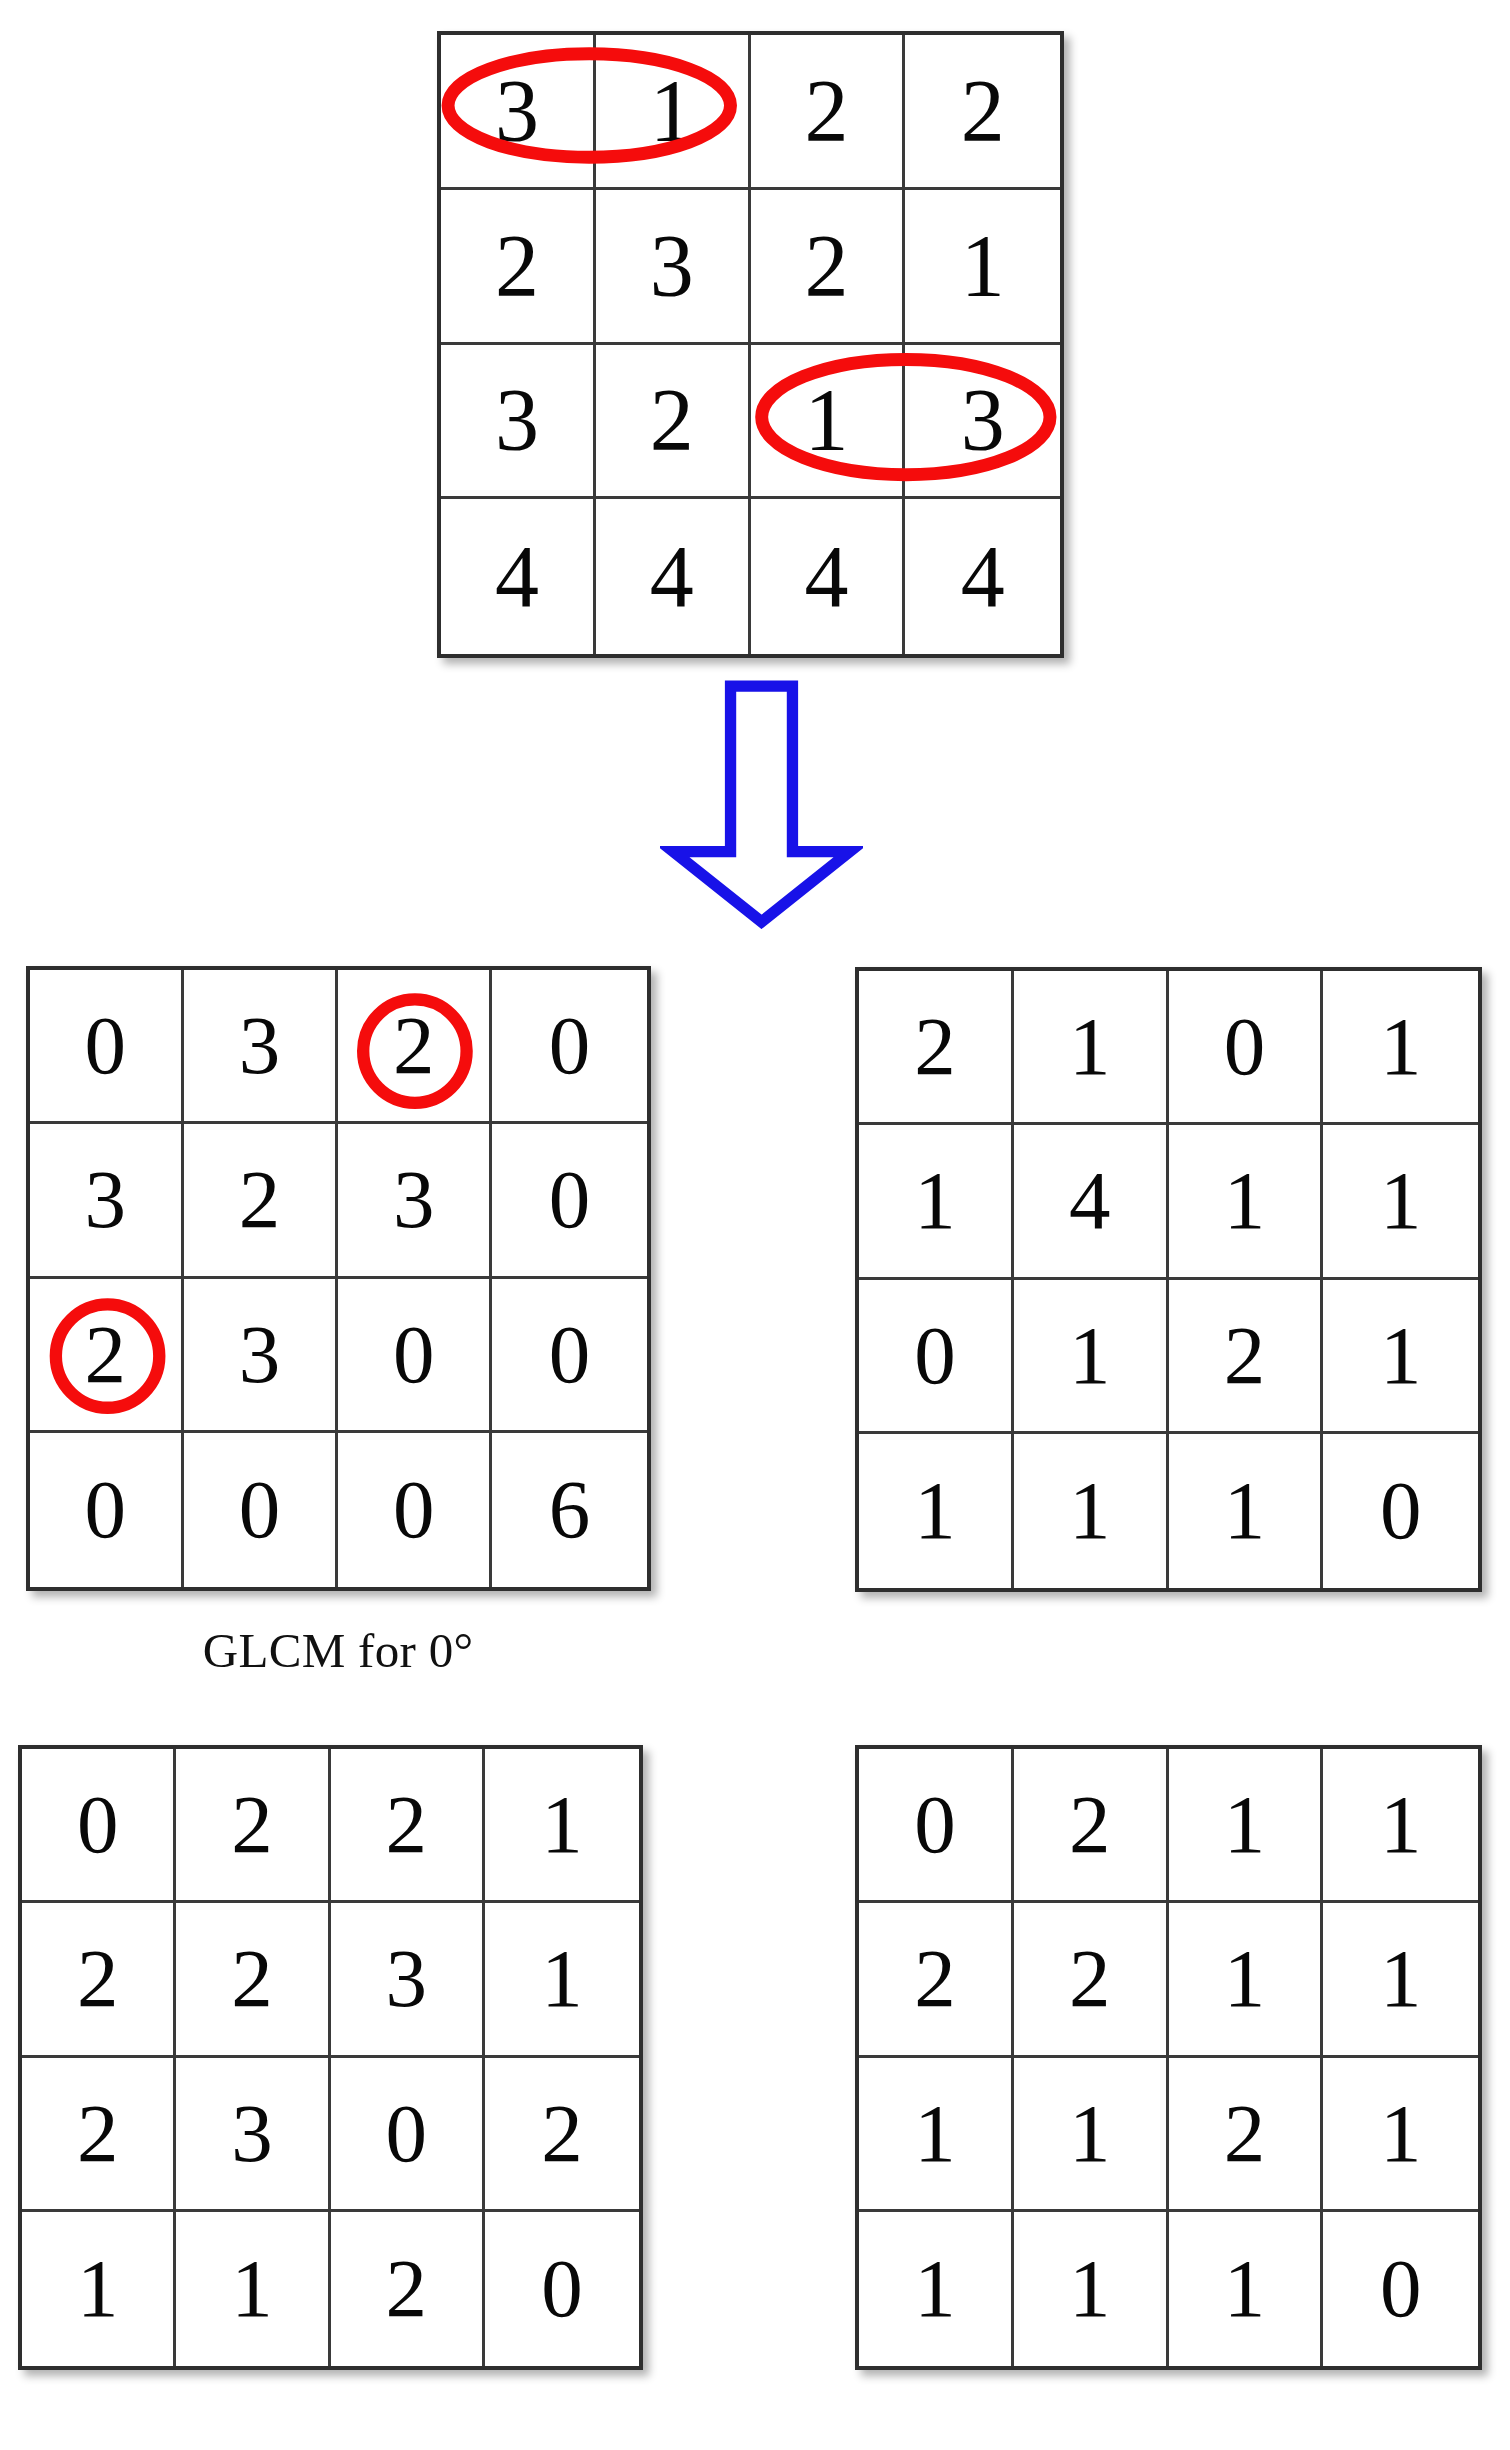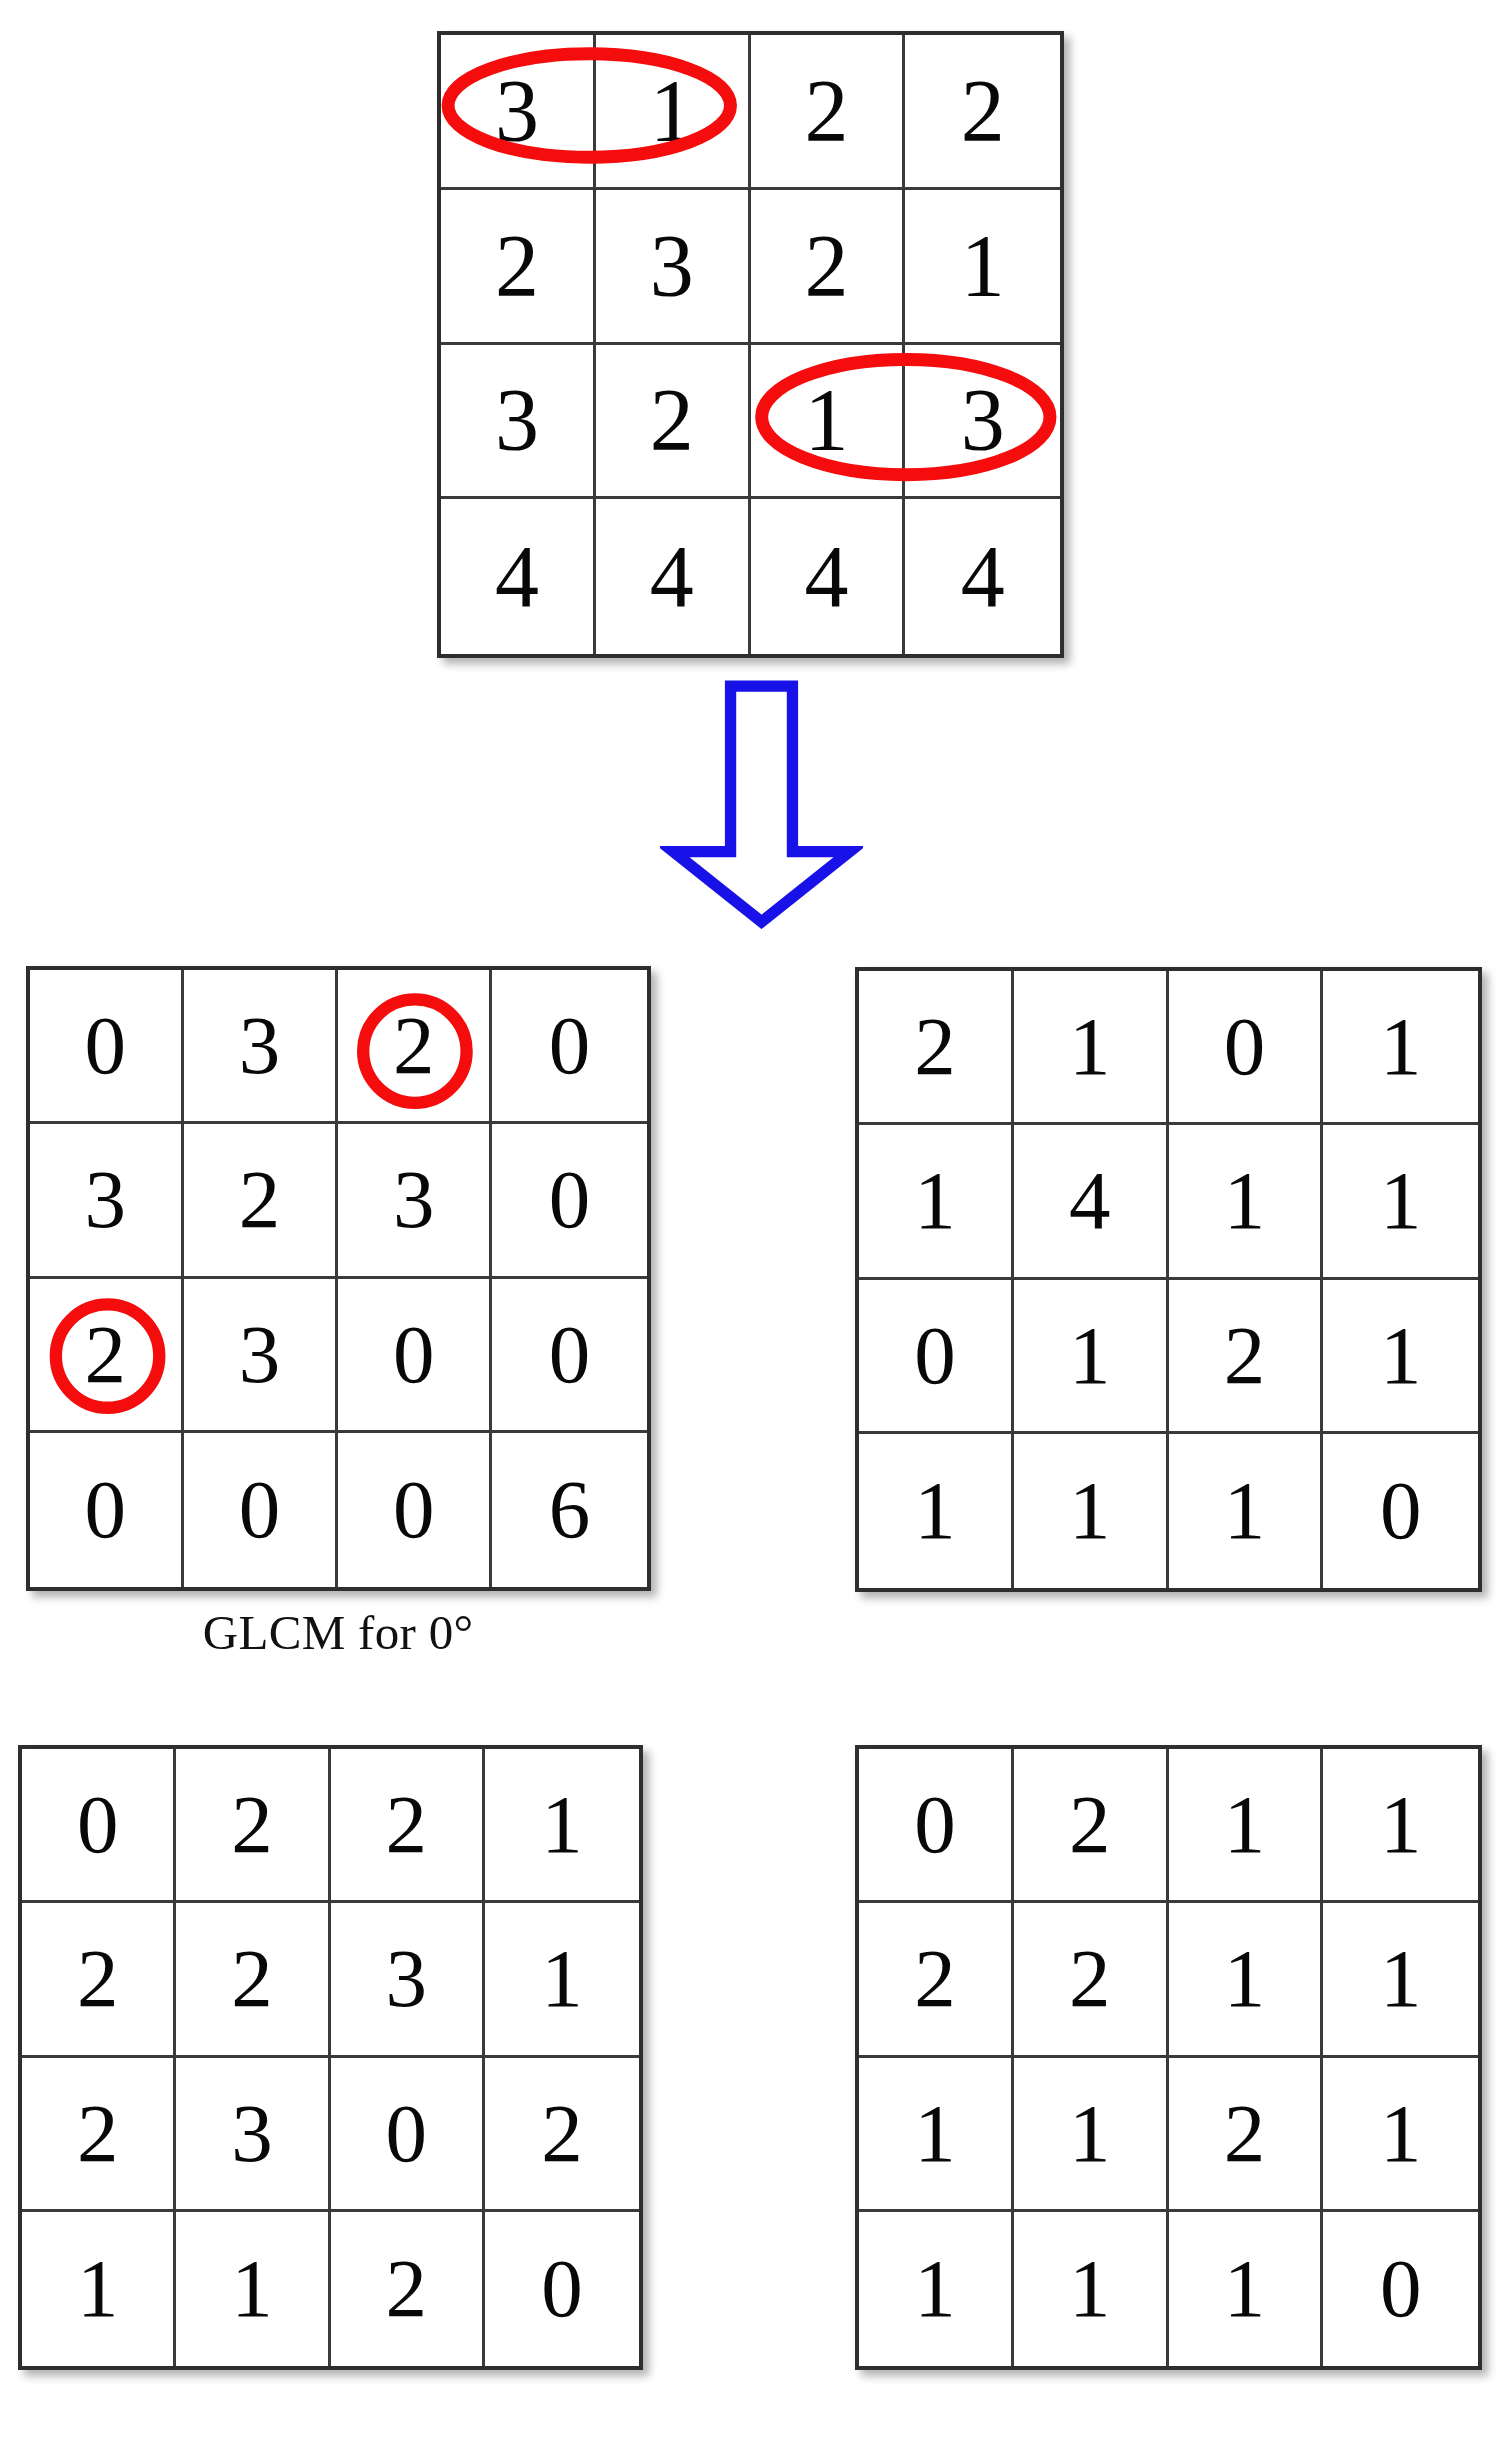--- a/index.html
+++ b/index.html
@@ -62,21 +62,21 @@
   .glcm-matrix .cell { font-size: 83px; }
 
   #glcm-0-block   { left: 25.6px;   top: 966px; }
   #glcm-45-block  { left: 855px; top: 967px; }
   #glcm-90-block  { left: 18px;   top: 1745px; }
   #glcm-135-block { left: 855px; top: 1745px; }
 
   #glcm-45-matrix, #glcm-135-matrix { width: 627px; height: 625px; }
 
   .caption {
-    margin-top: 13px;
+    margin-top: 31px;
     text-align: center;
     font-size: 49px;
     color: #111111;
     letter-spacing: 0.3px;
     white-space: nowrap;
   }
   #glcm-0-block .caption,
   #glcm-90-block .caption { width: 625px; }
   #glcm-45-block .caption,
   #glcm-135-block .caption { width: 627px; }

